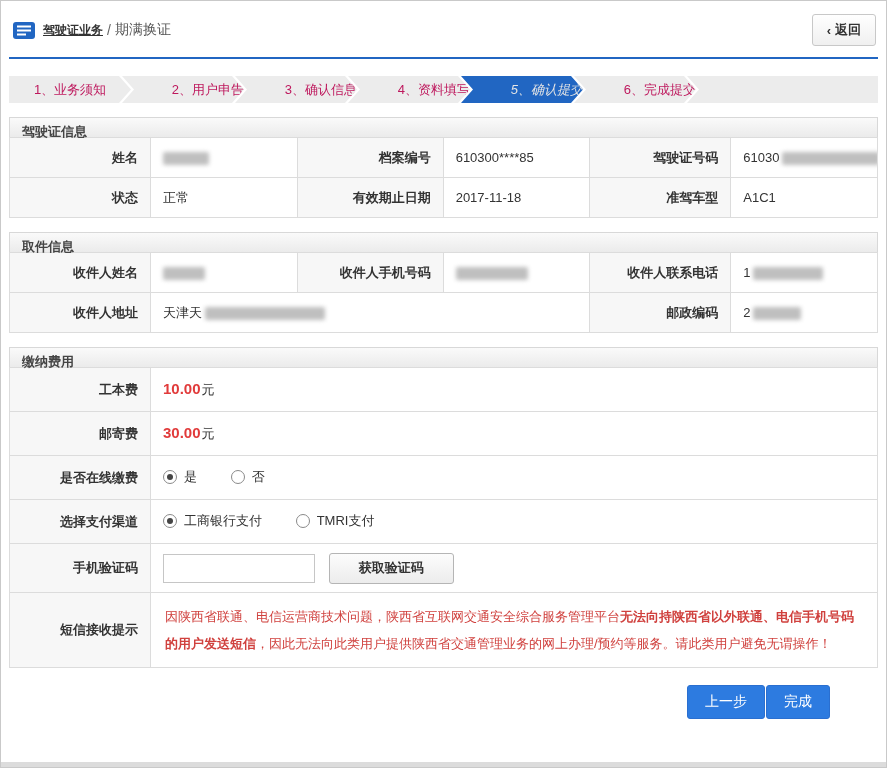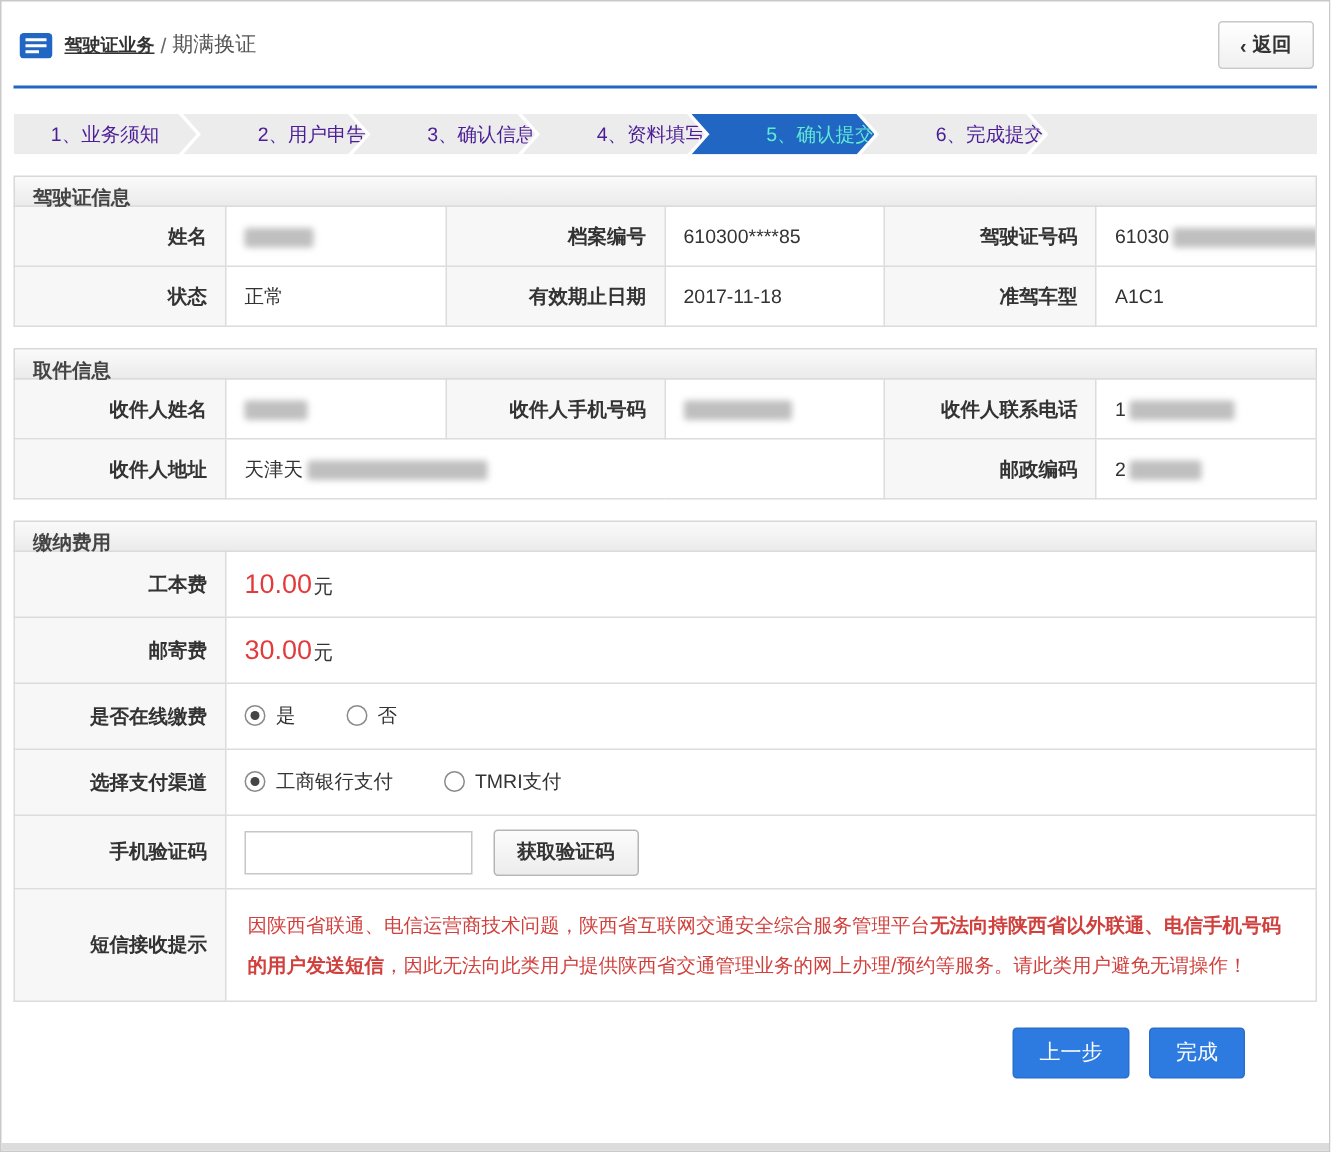--- a/index.html
+++ b/index.html
@@ -29,29 +29,29 @@
     border:1px solid #c8c8c8; border-radius:3px;
     padding:6px 14px; cursor:pointer; display:inline-flex; align-items:center;
   }
   .back-btn .chev { font-weight:bold; margin-right:4px; font-size:13px; }
   .blue-line { height:2px; background:#2166c2; margin:0 8px; }
 
   
   .steps { display:flex; margin:17px 8px 0 8px; height:27px; }
   .step {
     flex:0 0 122px; height:27px; line-height:27px; text-align:center;
-    font-size:13px; color:#4c1d95; background:#ececec;
+    font-size:13px; color:#be185d; background:#ececec;
     clip-path: polygon(0 0, calc(100% - 12px) 0, 100% 50%, calc(100% - 12px) 100%, 0 100%, 12px 50%);
     cursor:pointer; white-space:nowrap;
   }
   .step.first {
     clip-path: polygon(0 0, calc(100% - 12px) 0, 100% 50%, calc(100% - 12px) 100%, 0 100%);
   }
   .step + .step, .step-filler { margin-left:-9px;text-align:right; }
-  .step.active { background:#2166c2; color:#5eead4; }
+  .step.active { background:#2166c2; color:#e5e5e5;font-style:italic; }
   .step-filler {
     flex:1; background:#ececec;
     clip-path: polygon(0 0, 100% 0, 100% 100%, 0 100%, 12px 50%);
   }
 
   
   .section { margin:14px 8px 0 8px; }
   .sec-hdr {
     height:21px; line-height:28px;
     background:linear-gradient(#fafafa,#ebebeb);
@@ -63,54 +63,54 @@
   table.grid td { border:1px solid #dcdcdc; height:40px; padding:0 12px; overflow:hidden; white-space:nowrap; }
   td.lbl { background:#f7f7f7; font-weight:bold; text-align:right; color:#333; }
 
   .redact {
     display:inline-block; height:13px; border-radius:2px;
     background:#bfbfbf; filter:blur(2px); vertical-align:middle;
   }
 
   
   table.pay td { height:44px; }
-  .price { color:#e13b3b; font-weight:normal; font-size:18px; }
+  .price { color:#e13b3b; font-weight:bold; font-size:15px; }
   .unit { color:#333; font-size:13px; margin-left:1px; }
 
   .radio { display:inline-flex; align-items:center; margin-right:30px; cursor:pointer; }
   .radio .dot {
     width:14px; height:14px; border:1px solid #8a8a8a; border-radius:50%;
     background:#fff; margin-right:7px; position:relative;
   }
   .radio.selected .dot::after {
     content:""; position:absolute; left:3px; top:3px; right:3px; bottom:3px;
     border-radius:50%; background:#454545;
   }
   .radio .rlabel { font-size:13px; color:#333; }
 
   .code-input {
     width:152px; height:29px; border:1px solid #c6c6c6; padding:0 7px;
     font-size:13px; vertical-align:middle; font-family:inherit;
   }
   .code-btn {
-    height:31px; margin-left:10px; padding:0 15px; vertical-align:middle;
+    height:31px; margin-left:10px; padding:0 29px; vertical-align:middle;
     background:linear-gradient(#fcfcfc,#ececec); border:1px solid #b5b5b5;
     border-radius:3px; font-size:13px; font-weight:bold; color:#333; cursor:pointer;
     font-family:inherit;
   }
 
   td.notice-cell { white-space:normal !important; padding:10px 14px !important; height:auto !important; }
   .notice { color:#d0413e; font-size:13px; line-height:27px; }
   .notice b { font-weight:bold; }
 
   
   .foot { display:flex; justify-content:flex-end; padding:17px 56px 0 0; }
   .btn-blue {
     background:#2d7be0; color:#fff; border:1px solid #2a6fd0; border-radius:3px;
-    padding:7px 17px; font-size:14px; margin-left:13px; cursor:pointer; font-family:inherit;
+    padding:7px 17px; font-size:14px; margin-left:1px; cursor:pointer; font-family:inherit;
   }
   .bottom-strip {
     position:absolute; left:0; right:0; bottom:0; height:5px; background:#dcdcdc;
   }
 </style>
 </head>
 <body>
 
 <div class="page">
 

